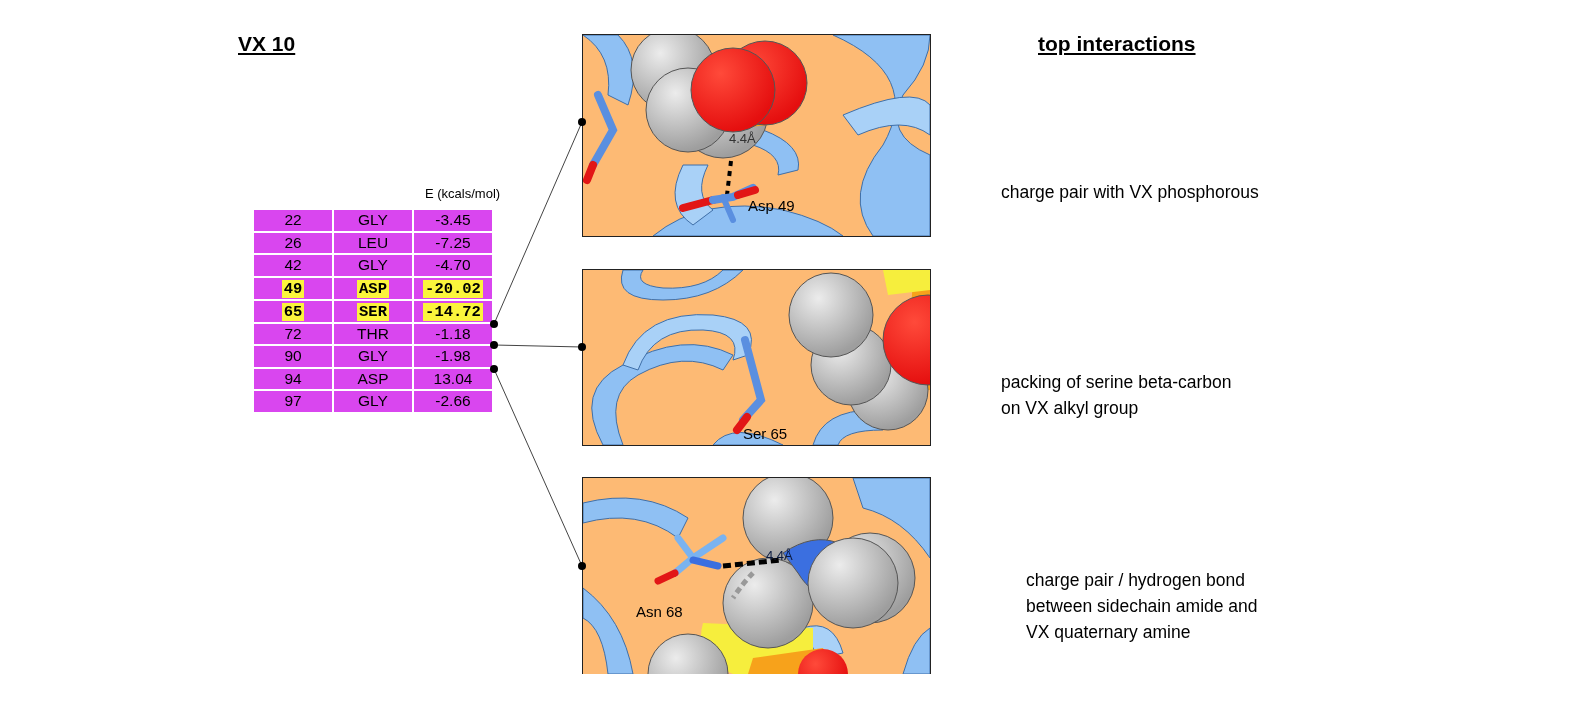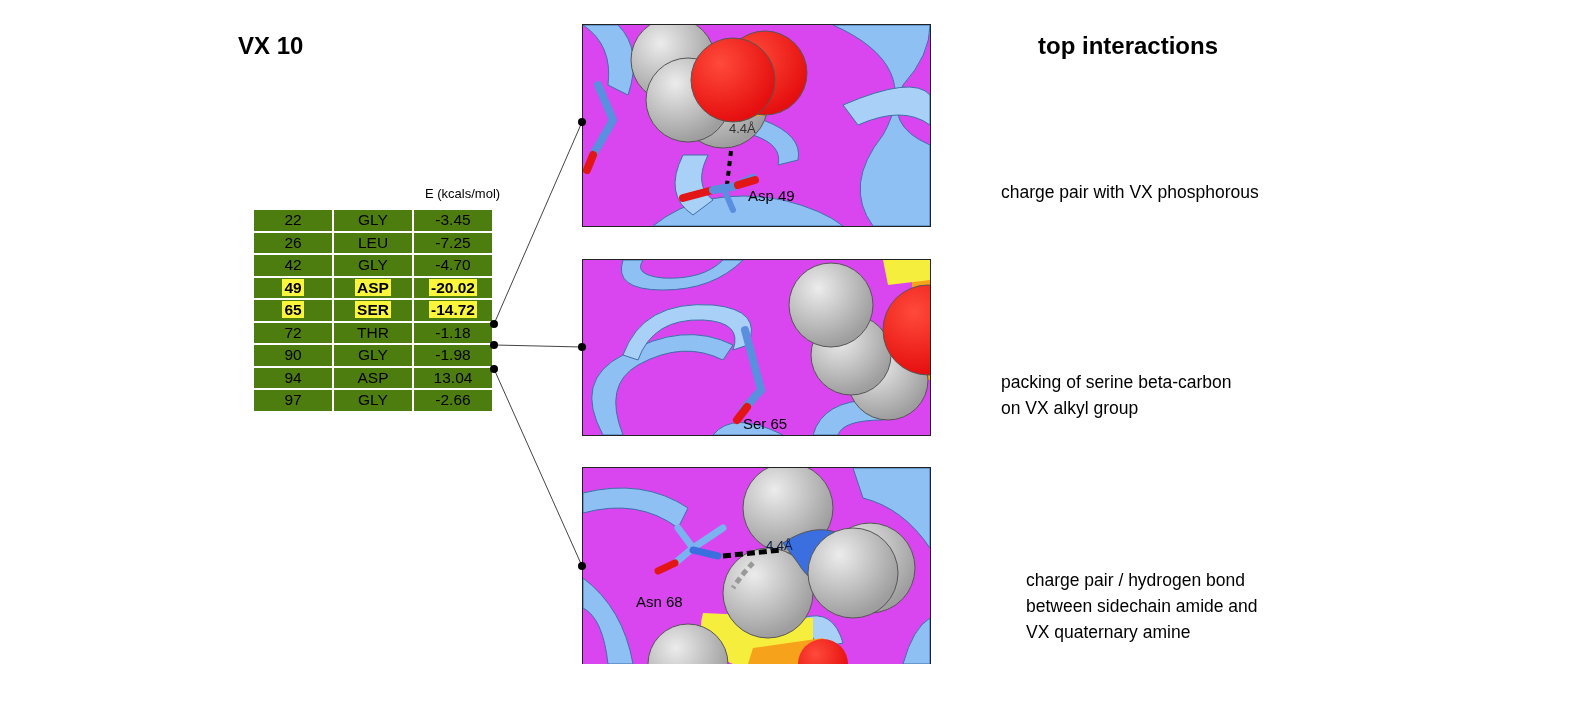--- a/index.html
+++ b/index.html
@@ -1,27 +1,27 @@
 <!DOCTYPE html>
 <html><head>
 <meta charset="utf-8">
 <style>
   html,body{margin:0;padding:0;background:#ffffff;}
   body{width:1578px;height:708px;position:relative;overflow:hidden;font-family:"Liberation Sans","DejaVu Sans",sans-serif;color:#000;}
-  .title{position:absolute;font-weight:bold;font-size:24px;}
+  .title{position:absolute;font-weight:bold;font-size:21px;text-decoration:underline;}
   #left-title{left:238px;top:32px;}
   #right-title{left:1038px;top:32px;}
   .col-header{position:absolute;left:425px;top:186px;font-size:13px;}
   table.energy{position:absolute;left:252px;top:208px;border-collapse:collapse;font-size:15.5px;}
-  table.energy td{background:#4d7c0f;border:2px solid #ffffff;height:20.5px;padding:0;text-align:center;line-height:20px;}
+  table.energy td{background:#d946ef;border:2px solid #ffffff;height:20.5px;padding:0;text-align:center;line-height:20px;}
   table.energy td.c0{width:78px;}
   table.energy td.c1{width:78px;}
   table.energy td.c2{width:78px;}
-  table.energy tr.hl td span{background:#fbf53c;font-weight:bold;padding:0 2px;}
-  .panel{position:absolute;border:1px solid #222;background:#d946ef;overflow:hidden;}
+  table.energy tr.hl td span{background:#fbf53c;font-weight:bold;padding:0 2px;font-family:Liberation Mono, monospace;}
+  .panel{position:absolute;border:1px solid #222;background:#fdba74;overflow:hidden;margin-top:10px;}
   #panel-1{left:582px;top:24px;width:347px;height:201px;}
   #panel-2{left:582px;top:259px;width:347px;height:175px;text-align:center;}
   #panel-3{left:582px;top:467px;width:347px;height:196px;border-bottom:none;}
   .panel svg{position:absolute;left:0;top:0;}
   .panel .lbl{position:absolute;font-size:15px;}
   .desc{position:absolute;font-size:17.5px;line-height:26px;margin-top:36px;}
   #desc-1{left:1001px;top:143px;}
   #desc-2{left:1001px;top:333px;}
   #desc-3{left:1026px;top:531px;}
   svg.connectors{position:absolute;left:0;top:0;pointer-events:none;}

